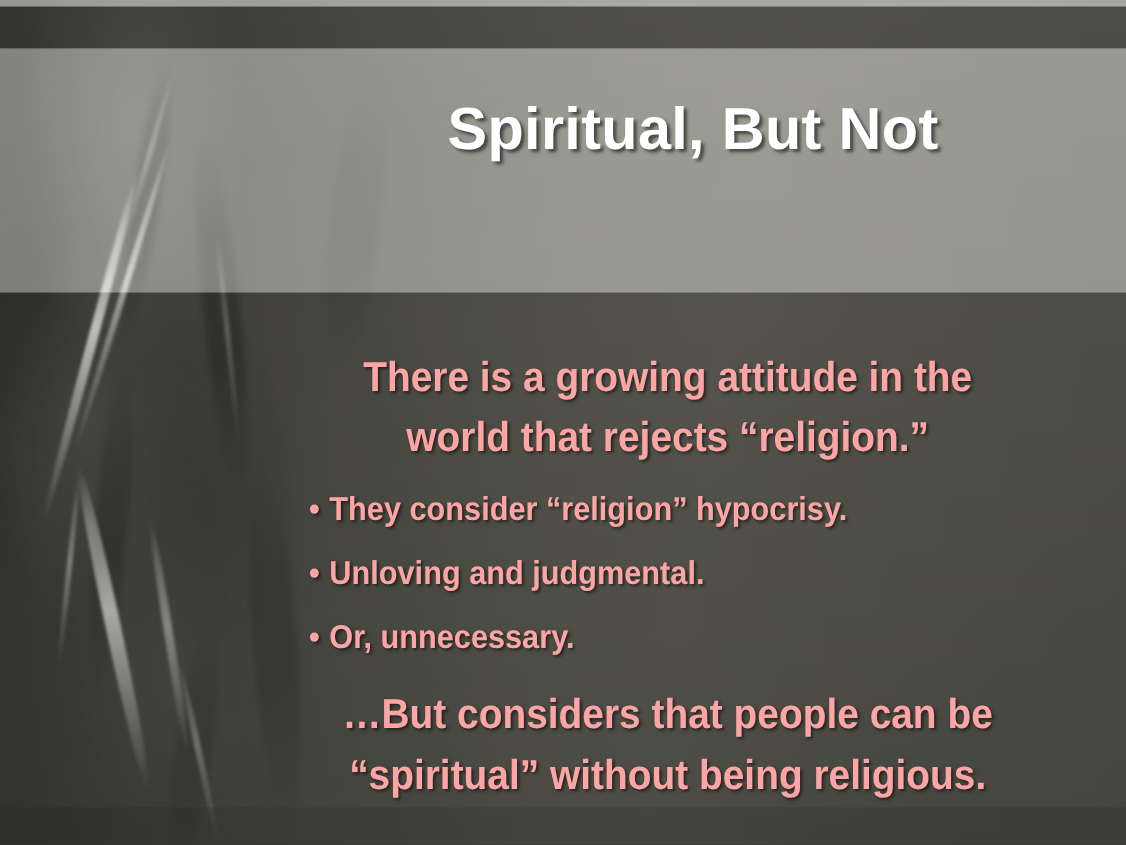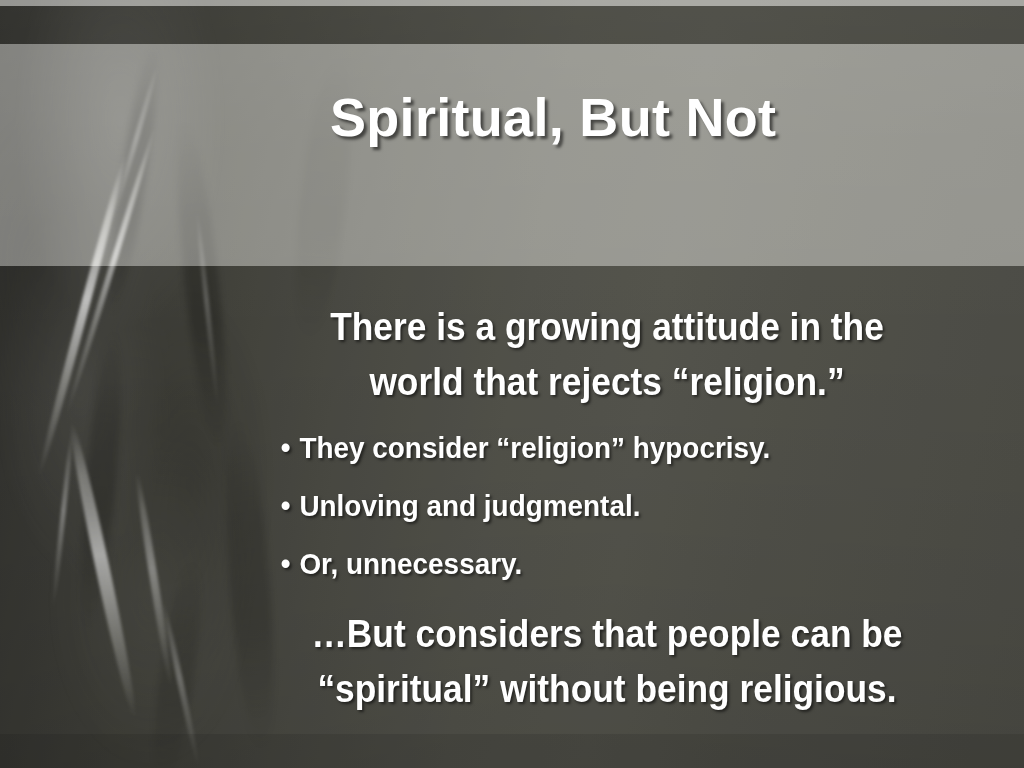--- a/index.html
+++ b/index.html
@@ -112,35 +112,35 @@
   .band-title      { top: 44px;  height: 222px; background: rgba(235,235,230,0.42); }
   .band-body       { top: 266px; height: 468px; background: rgba(40,40,36,0.20); }
   .band-bottom     { top: 734px; height: 34px;  background: rgba(30,30,27,0.30); }
 
   
   #title {
     position: absolute;
     left: 330px;
     top: 82px;
     width: 600px;
-    text-align: left;
+    text-align: center;
     color: #ffffff;
     font-size: 54px;
     font-weight: bold;
     line-height: 1.32;
     letter-spacing: 0.3px;
     text-shadow: 3px 3px 3px rgba(0,0,0,0.55);
   }
 
   #body {
     position: absolute;
     left: 212px;
-    top: 300px;
+    top: 316px;
     width: 790px;
-    color: #ffffff;
+    color: #fca5a5;
   }
   .lead {
     text-align: center;
     font-size: 38px;
     font-weight: bold;
     line-height: 1.44;
     text-shadow: 2px 2px 3px rgba(0,0,0,0.55);
     font-stretch: condensed;
     transform: scaleX(0.93);
     transform-origin: center top;

